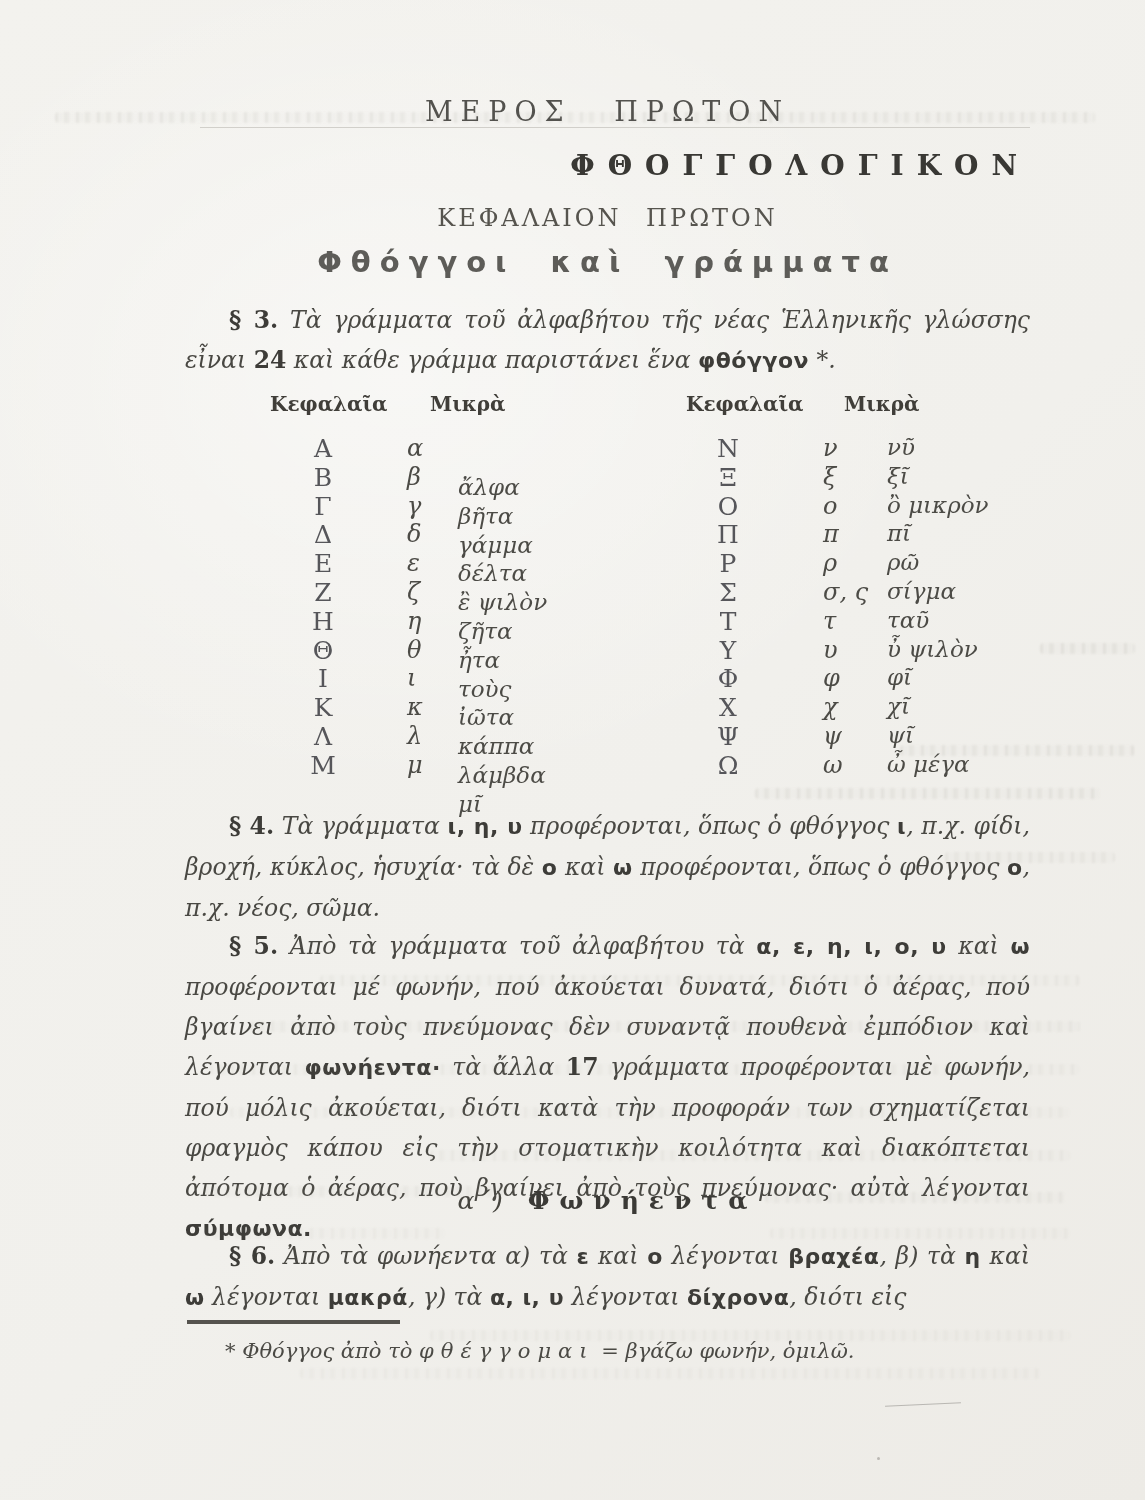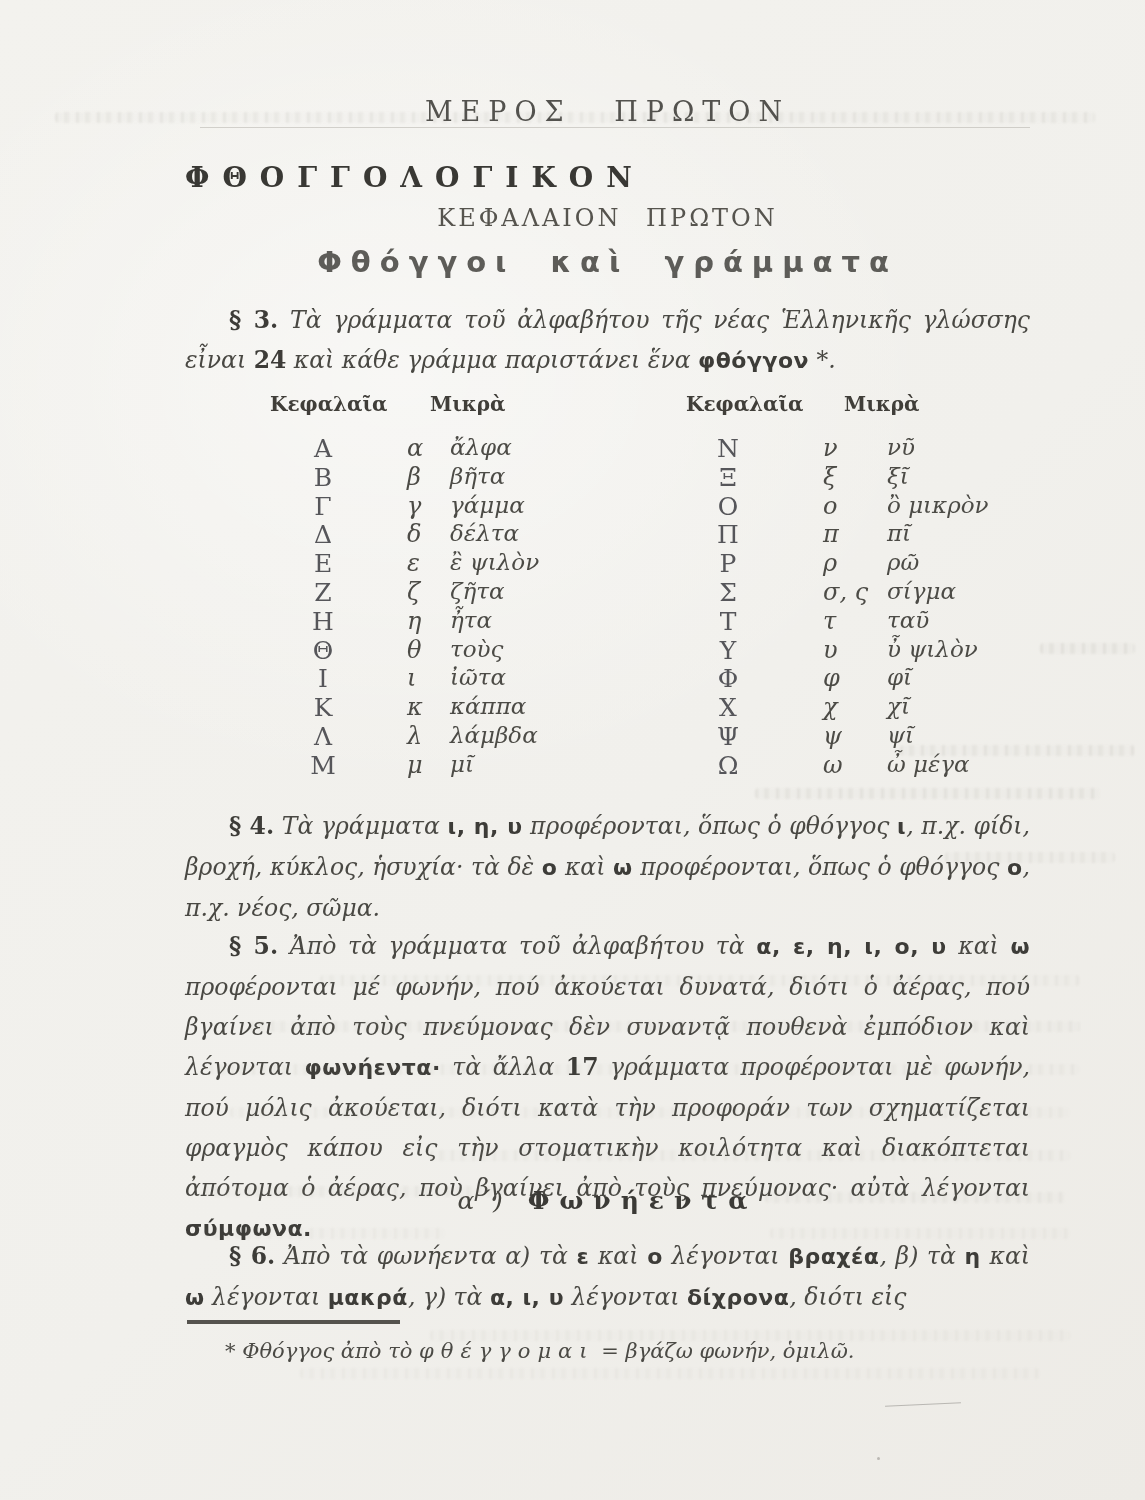--- a/index.html
+++ b/index.html
@@ -16,24 +16,23 @@
   }
   .text-block{position:absolute;left:185px;width:845px;}
 
   
   .part-title{
     top:96px;text-align:center;
     font-size:27px;letter-spacing:8px;word-spacing:26px;
     color:#53524e;font-style:normal;
   }
   .section-title{
-    top:149px;text-align:left;
+    top:149px;text-align:right;
     font-size:28px;font-weight:700;letter-spacing:13px;word-spacing:10px;
     color:#393834;
-    margin-top:12px;
   }
   .chapter-title{
     top:204px;text-align:center;
     font-size:24px;letter-spacing:3px;word-spacing:14px;
     color:#56544e;
   }
   .chapter-subtitle{
     top:245px;text-align:center;
     font-family:"DejaVu Sans", sans-serif;
     font-size:29px;font-weight:700;letter-spacing:9px;word-spacing:16px;
@@ -78,21 +77,21 @@
   .col-left  .h1{left:85px;}  .col-left  .h2{left:245px;}
   .col-right .h1{left:501px;} .col-right .h2{left:659px;}
   .alpha-rows{position:absolute;top:42px;left:0;width:845px;}
   .alpha-row{position:relative;height:28.8px;}
   .alpha-row span{position:absolute;top:0;}
   .cap{font-size:25px;color:#56565a;text-align:center;}
   .low{font-style:italic;font-size:24px;color:#4c4b46;}
   .nm {font-style:italic;font-size:23px;color:#4c4b46;white-space:nowrap;}
   .col-left  .cap{left:113px;width:50px;}
   .col-left  .low{left:222px;width:40px;}
-  .col-left  .nm {left:265px;}
+  .col-left  .nm {left:273px;margin-top:40px;}
   .col-right .cap{left:518px;width:50px;}
   .col-right .low{left:638px;width:52px;}
   .col-right .nm {left:702px;}
 
   
   .subsection{
     top:1186px;text-align:center;
     font-size:25px;color:#3b3a36;
   }
   .subsection .label{font-style:italic;letter-spacing:3px;margin-right:22px;color:#46453f;}

